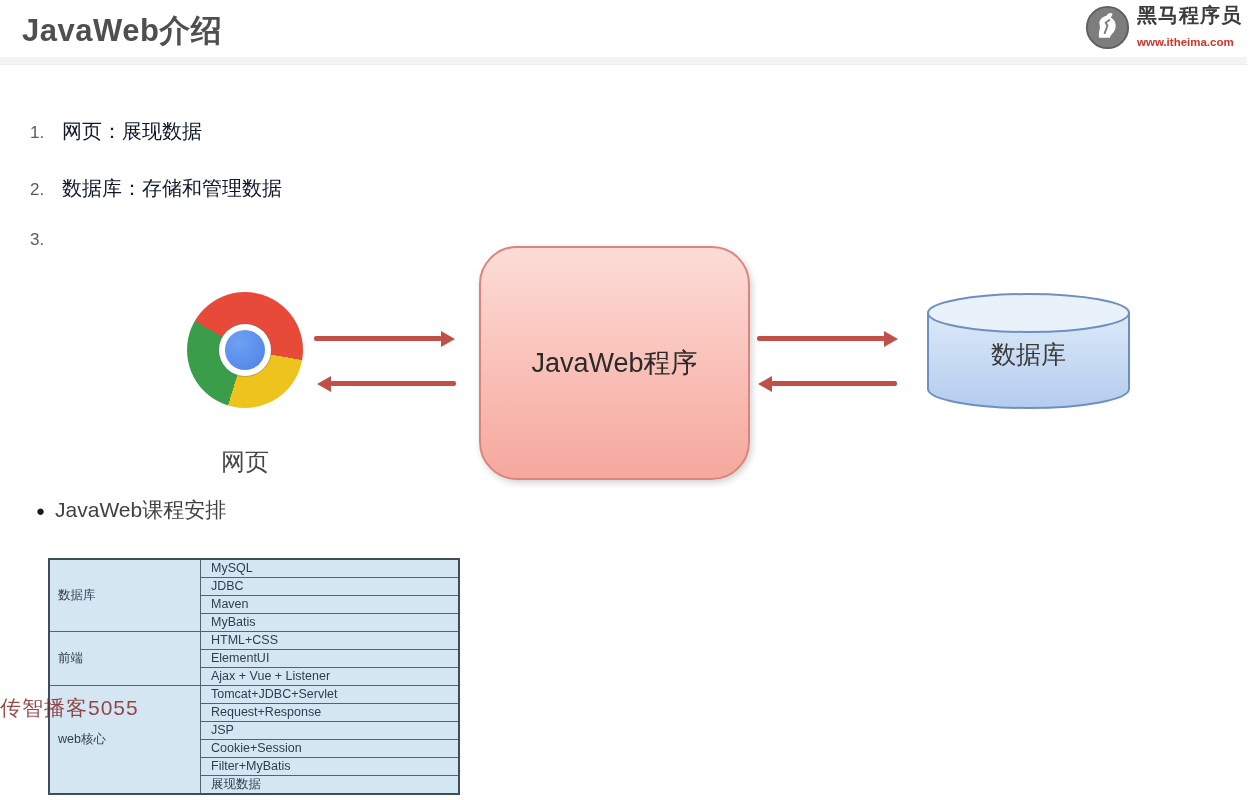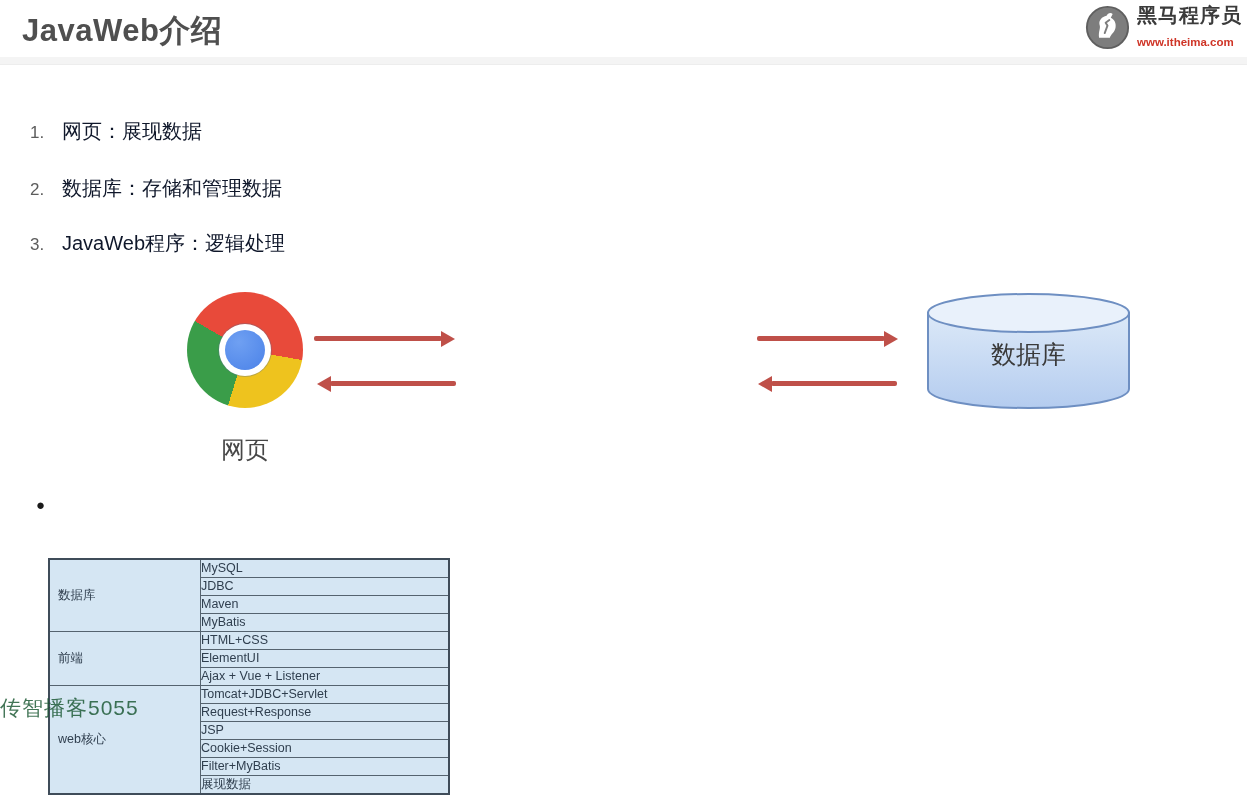--- a/index.html
+++ b/index.html
@@ -34,21 +34,21 @@
   }
   .chrome .ring{
     position:absolute;left:50%;top:50%;width:52px;height:52px;margin:-26px 0 0 -26px;
     background:#ffffff;border-radius:50%;box-shadow:0 0 0 1px rgba(90,110,140,.35);
   }
   .chrome .ball{
     position:absolute;left:50%;top:50%;width:40px;height:40px;margin:-20px 0 0 -20px;
     background:radial-gradient(circle at 35% 30%,#6fa0f2,#4b82e8);border-radius:50%;
   }
   .browser-label{
-    position:absolute;left:185px;top:434px;width:120px;text-align:center;
+    position:absolute;left:185px;top:446px;width:120px;text-align:center;
     font-size:24px;color:#474747;
   }
   .app-box{
     position:absolute;left:479px;top:246px;width:267px;height:230px;
     border-radius:38px;border:2px solid #d9847c;
     background:linear-gradient(180deg,#fcdcd7 0%,#f9bfb6 55%,#f6a89d 100%);
     box-shadow:2px 3px 7px rgba(0,0,0,.18);
     display:flex;align-items:center;justify-content:center;
   }
   .app-box .lbl{font-size:27px;color:#2a2a2a;}
@@ -72,30 +72,30 @@
   .section-line .txt{font-size:21px;color:#404040;}
   
   .course-table{
     position:absolute;left:48px;top:558px;
     border-collapse:collapse;
     font-size:12.5px;color:#2f3e4e;
   }
   .course-table td{
     background:#d5e6f3;
     border:1px solid #55636f;
-    height:17px;padding:0 0 0 0;
+    height:17px;padding:0 0 0 10px;
     line-height:17px;white-space:nowrap;
   }
   .course-table{border:2px solid #3f4c59;}
   .course-table td.group-cell{width:142px;padding-left:8px;}
   .course-table td.item-cell{width:247px;}
   
   .watermark{
     position:absolute;left:0px;top:694px;
-    font-size:21px;color:#14532d;opacity:.8;letter-spacing:1px;
+    font-size:21px;color:#7f1d1d;opacity:.8;letter-spacing:1px;
   }
 </style>
 </head>
 <body>
 
 <div class="slide">
 
   <div class="page-title">JavaWeb介绍</div>
 
   <div class="brand">
@@ -116,50 +116,53 @@
   <div class="num-item" style="top:118px;">
     <span class="num">1.</span>
     <span class="txt">网页：展现数据</span>
   </div>
   <div class="num-item" style="top:175px;">
     <span class="num">2.</span>
     <span class="txt">数据库：存储和管理数据</span>
   </div>
   <div class="num-item" style="top:230px;">
     <span class="num">3.</span>
-    <span class="txt">JavaWeb程序：逻辑处理</span>
   </div>
 
   <div class="chrome">
     <div class="ring"></div>
     <div class="ball"></div>
   </div>
   <div class="browser-label">网页</div>
 
   <div class="arrow right a1"></div>
   <div class="arrow left a2"></div>
 
+  <div class="app-box">
+    <span class="lbl">JavaWeb程序</span>
+  </div>
 
   <div class="arrow right a3"></div>
   <div class="arrow left a4"></div>
 
   <svg class="db" viewBox="0 0 207 120">
     <defs>
       <linearGradient id="cylBody" x1="0" y1="0" x2="0" y2="1">
         <stop offset="0" stop-color="#dce9f8"></stop>
         <stop offset="1" stop-color="#b4ccef"></stop>
       </linearGradient>
     </defs>
     <path d="M3,22 v76 a100.5,19 0 0 0 201,0 v-76 z" fill="url(#cylBody)" stroke="#6e8fc2" stroke-width="2"></path>
     <ellipse cx="103.5" cy="22" rx="100.5" ry="19" fill="#e9f1fb" stroke="#6e8fc2" stroke-width="2"></ellipse>
   </svg>
   <div class="db-label">数据库</div>
 
   <div class="section-line">
     <span class="dot">●</span>
+    <span class="txt">JavaWeb课程安排</span>
   </div>
 
   <table class="course-table">
     <tbody>
         <tr>
           <td class="group-cell" rowspan="4">数据库</td>
           <td class="item-cell">MySQL</td>
         </tr>
         <tr>
           <td class="item-cell">JDBC</td>

